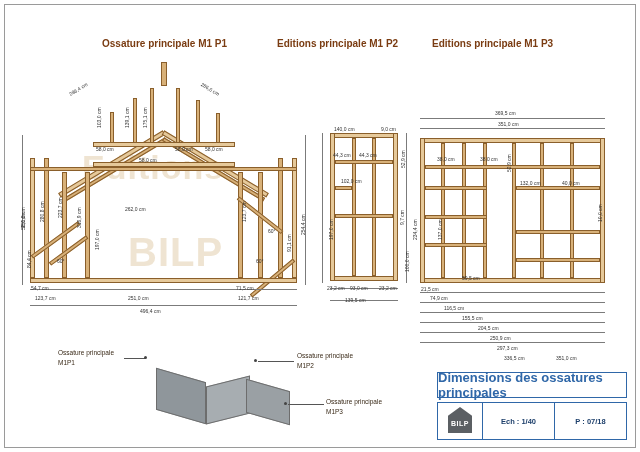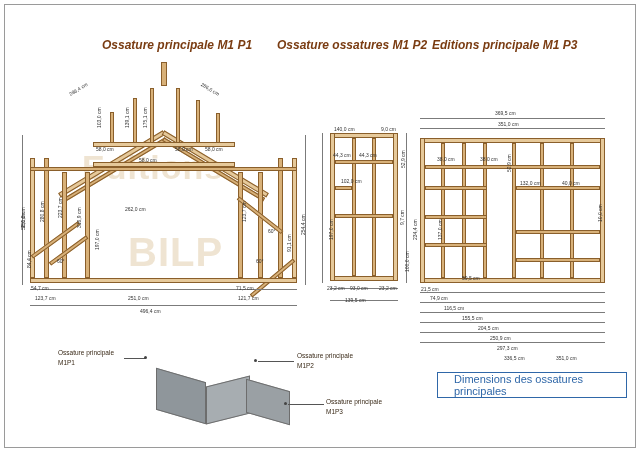--- a/index.html
+++ b/index.html
@@ -10,23 +10,22 @@
     position:relative;
     overflow:hidden;
     color:#222;
   }
   .page{position:absolute;inset:0;}
   .border{
     position:absolute;left:4px;top:4px;width:632px;height:444px;
     border:1px solid #9a9a9a;box-sizing:border-box;
   }
   .title{
-    position:absolute;font-size:12px;font-weight:bold;color:#7a3c12;
+    position:absolute;font-size:10px;font-weight:bold;color:#7a3c12;
     white-space:nowrap;
-    font-style:italic;
   }
   .t1{left:102px;top:38px;}
   .t2{left:277px;top:38px;}
   .t3{left:432px;top:38px;}
 
   
   .wm{
     position:absolute;font-weight:bold;color:#efe4d2;
     font-size:34px;letter-spacing:1px;
     user-select:none;
@@ -50,21 +49,21 @@
   
   .lbl{position:absolute;font-size:6.5px;color:#3a2a18;white-space:nowrap;line-height:1.35;}
   .leader{position:absolute;background:#555;height:1px;}
   .dot{position:absolute;width:3px;height:3px;border-radius:50%;background:#444;}
 
   .legendbox{
     position:absolute;left:437px;top:372px;width:190px;height:26px;
     border:1px solid #2f67a8;box-sizing:border-box;background:#fff;
     display:flex;align-items:center;justify-content:center;
   }
-  .legendbox span{font-size:11px;font-weight:normal;color:#2f67a8;margin-left:16px;}
+  .legendbox span{font-size:13px;font-weight:bold;color:#2f67a8;}
 
   .titleblock{
     position:absolute;left:437px;top:402px;width:190px;height:38px;
     border:1px solid #2f67a8;box-sizing:border-box;background:#fff;
     display:flex;align-items:stretch;
   }
   .tb-logo{width:44px;border-right:1px solid #2f67a8;display:flex;align-items:center;justify-content:center;}
   .tb-cell{flex:1;display:flex;align-items:center;justify-content:center;font-size:7.5px;font-weight:bold;color:#1d3f6b;}
   .tb-sep{width:1px;background:#2f67a8;}
 
@@ -84,21 +83,21 @@
   .iso .panel{position:absolute;border:1px solid #6d6d6d;background:#9aa0a4;}
 </style>
 </head>
 <body>
 
 <div class="page">
 
   <div class="border"></div>
 
   <div class="title t1">Ossature principale M1 P1</div>
-  <div class="title t2">Ossature ossatures M1 P2</div>
+  <div class="title t2">Editions principale M1 P2</div>
   <div class="title t3">Editions principale M1 P3</div>
 
   <div class="wm wm1">Editions</div>
   <div class="wm wm3">BILP</div>
 
   <div>
 
     <div class="w l" style="left:42px;top:130px;width:122px;height:5px;transform:rotate(-31deg);transform-origin:100% 50%;"></div>
     <div class="w l" style="left:163px;top:130px;width:122px;height:5px;transform:rotate(31deg);transform-origin:0 50%;"></div>
     <div class="w" style="left:48px;top:137px;width:118px;height:4px;transform:rotate(-31deg);transform-origin:100% 50%;"></div>
@@ -278,14 +277,25 @@
 
   <div class="lbl" style="left:326px;top:398px;">Ossature principale</div>
   <div class="lbl" style="left:326px;top:408px;">M1P3</div>
   <div class="leader" style="left:288px;top:404px;width:36px;"></div>
   <div class="dot" style="left:284px;top:402px;"></div>
 
   <div class="legendbox">
     <span>Dimensions des ossatures principales</span>
   </div>
 
+  <div class="titleblock">
+    <div class="tb-logo">
+      <div class="logo-shape">
+        <div class="house"></div>
+        <div class="txt">BILP</div>
+      </div>
+    </div>
+    <div class="tb-cell">Ech : 1/40</div>
+    <div class="tb-sep"></div>
+    <div class="tb-cell">P : 07/18</div>
+  </div>
 
 </div>
 
 </body></html>

